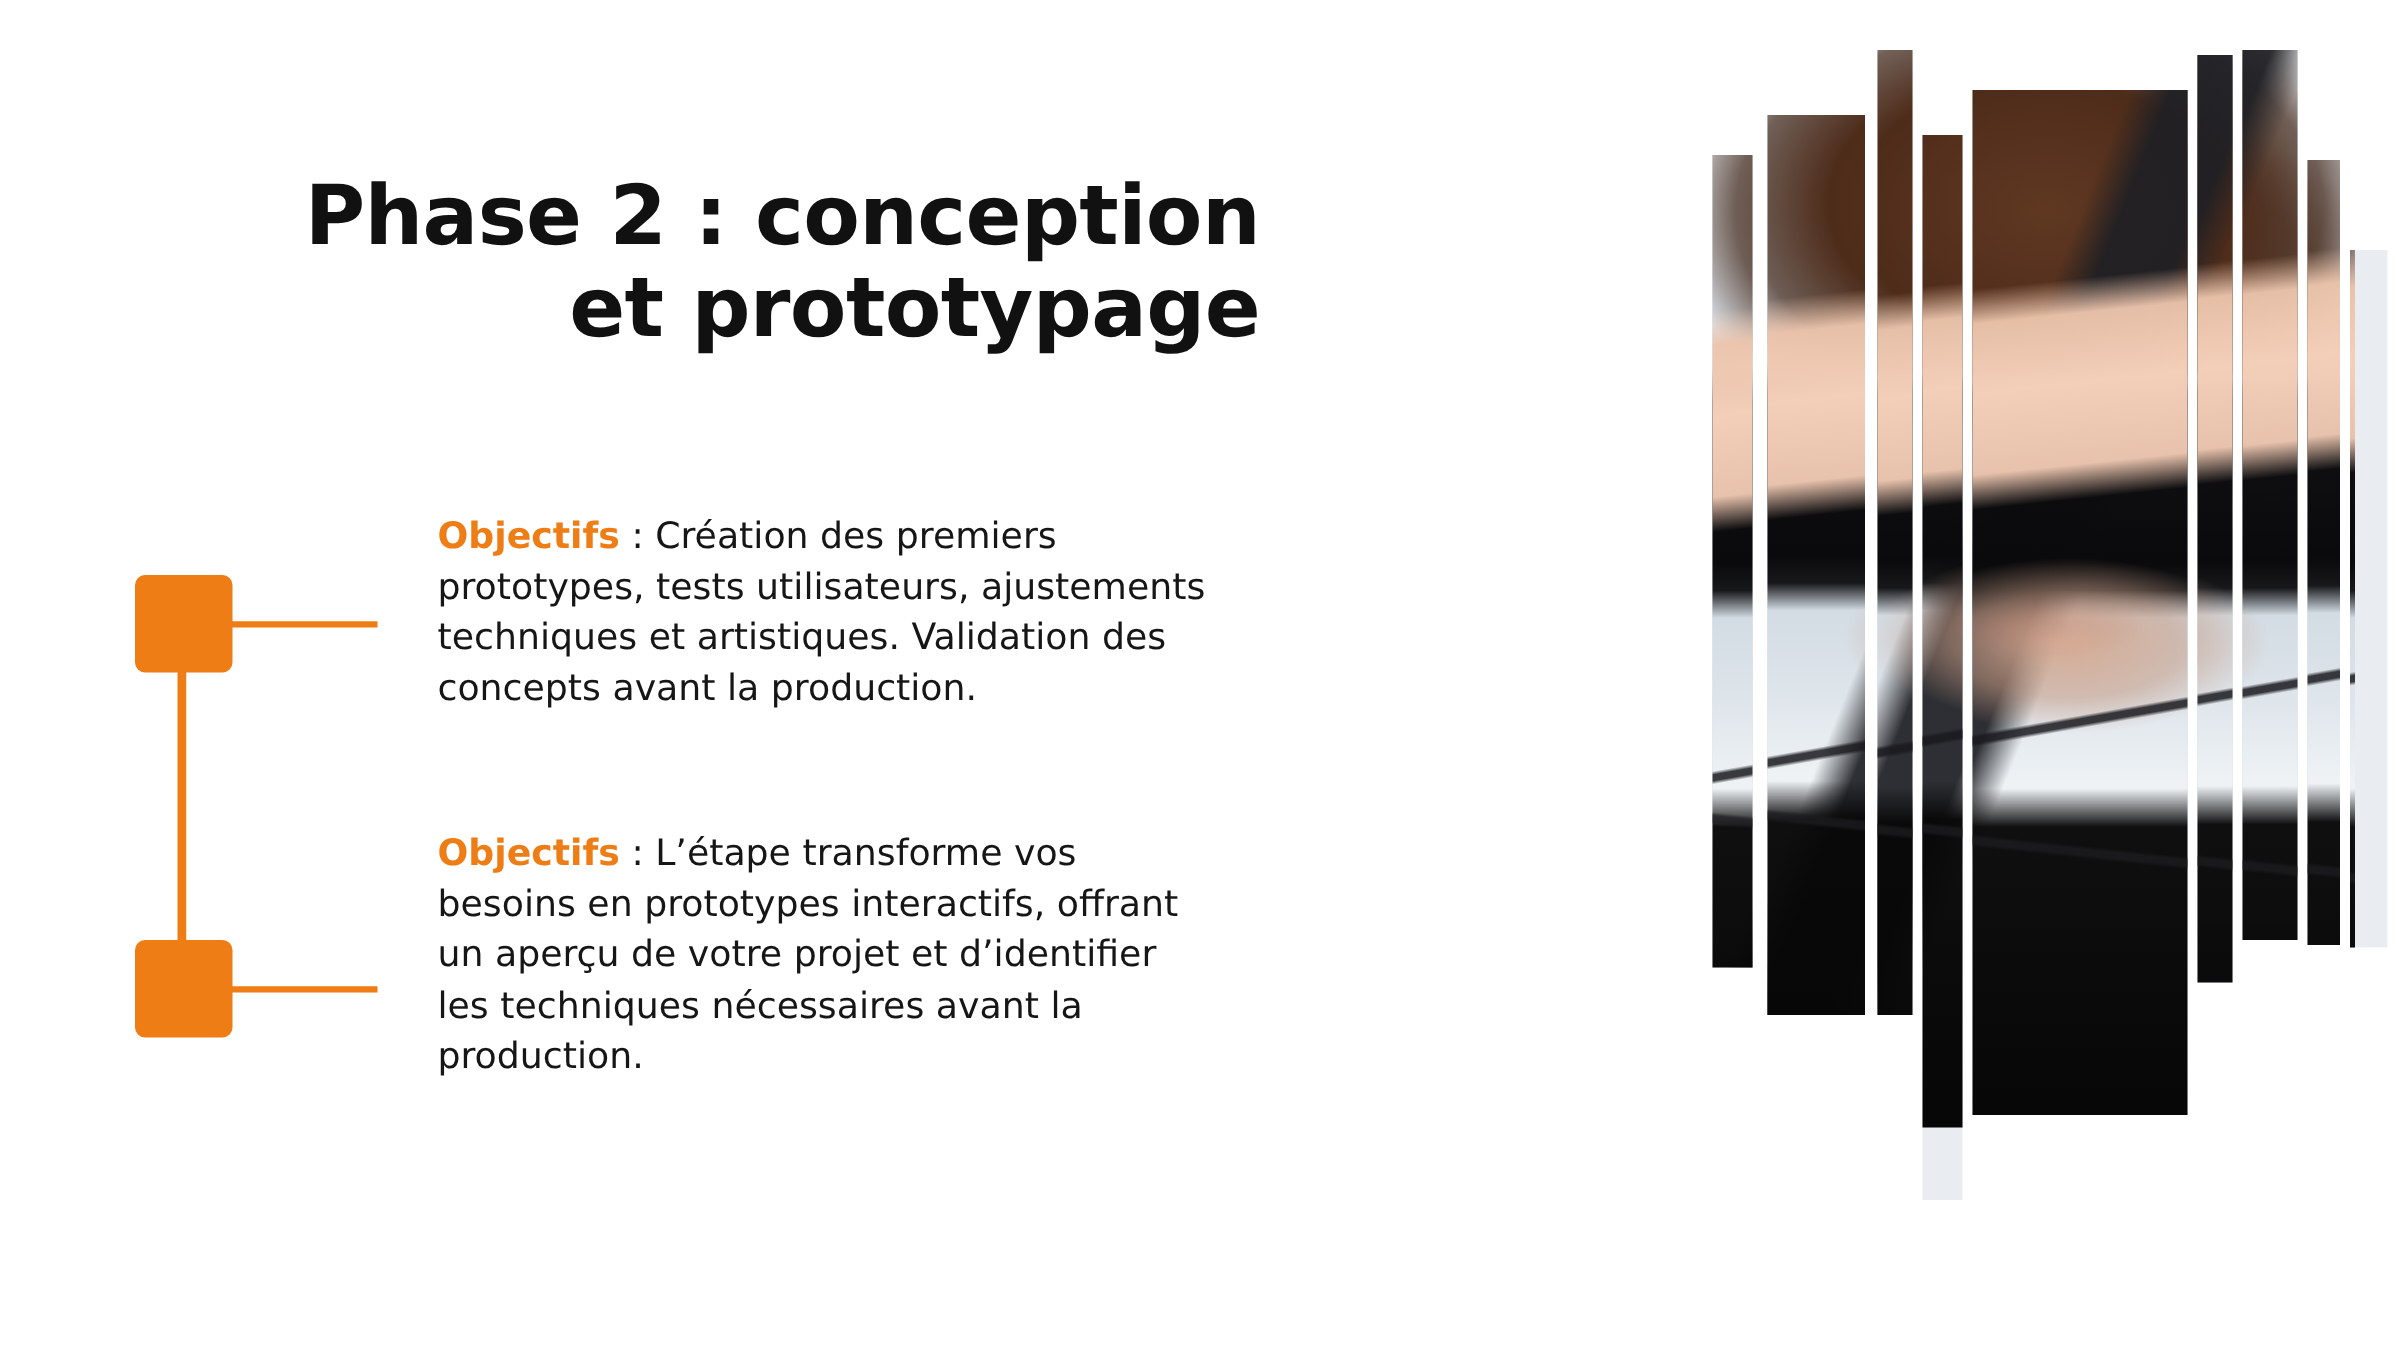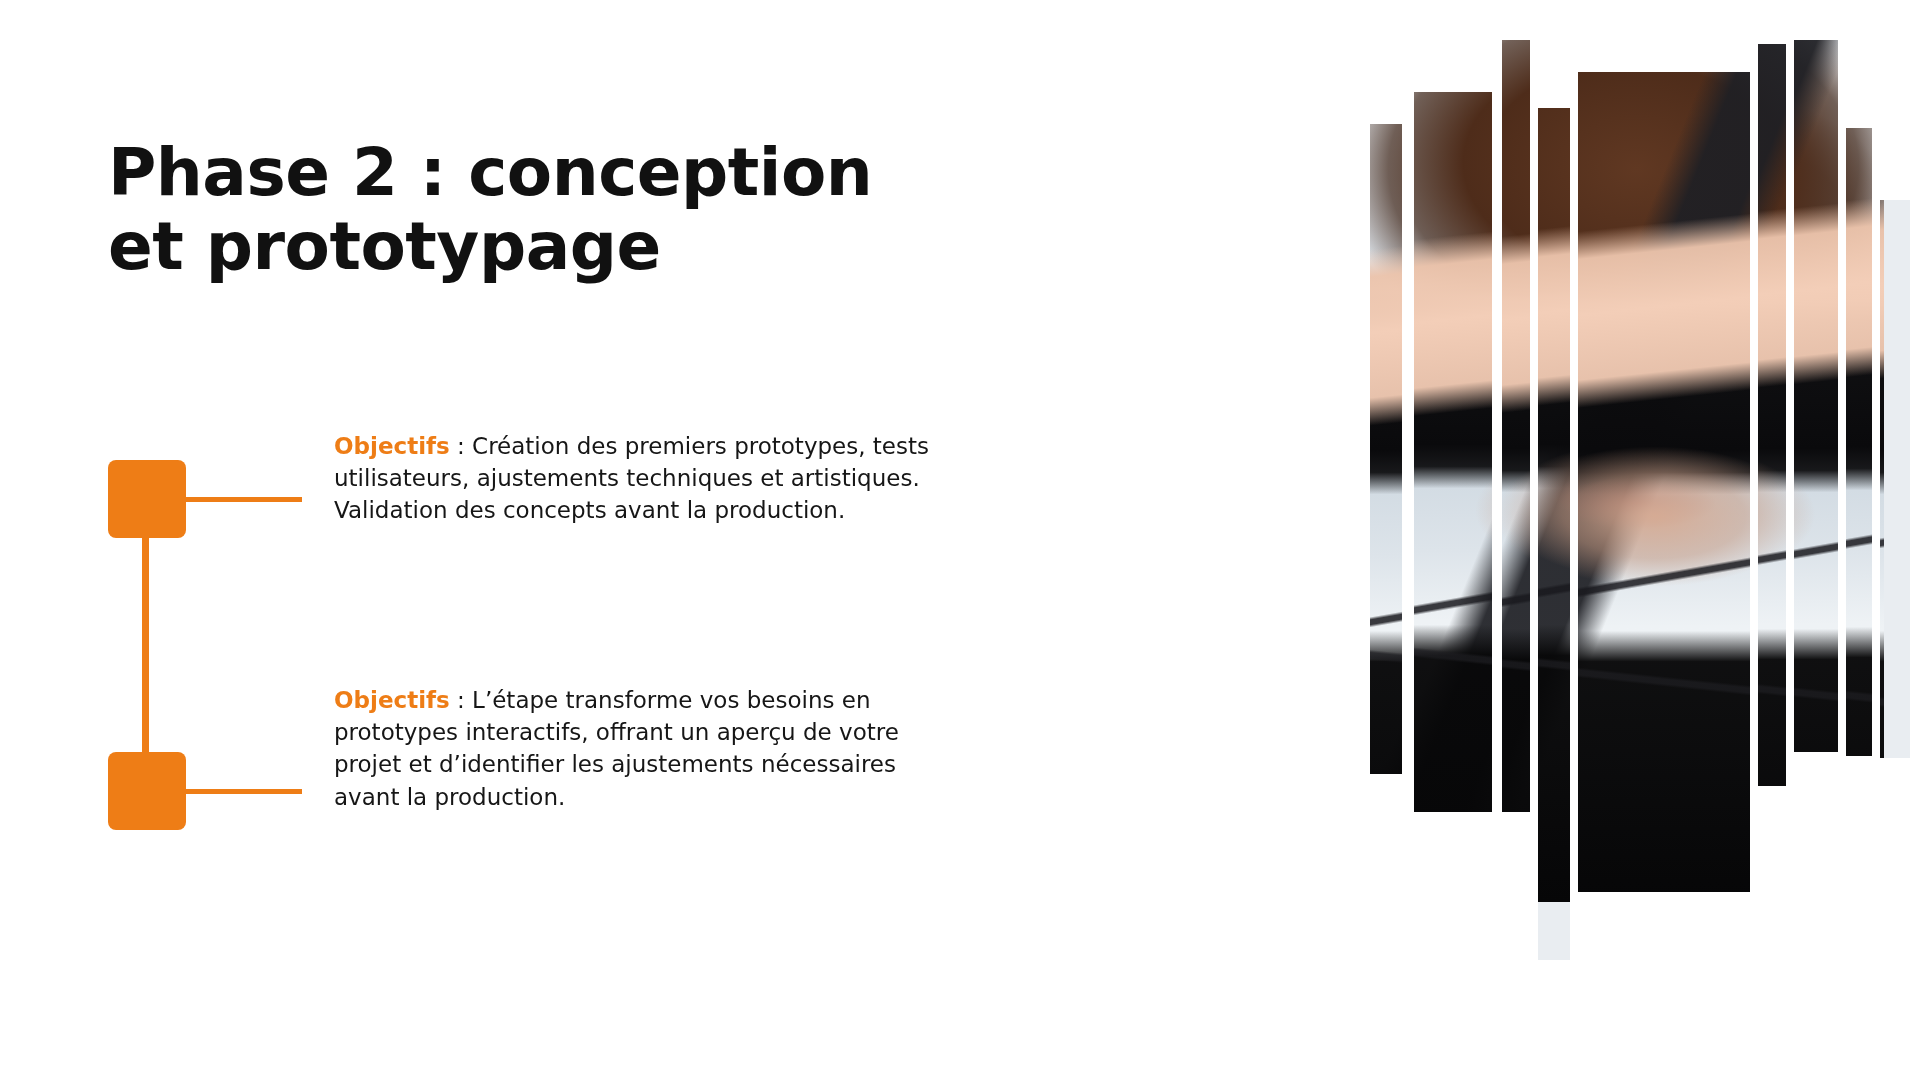--- a/index.html
+++ b/index.html
@@ -28,20 +28,21 @@
     left: 108px;
     top: 92px;
     width: 900px;
     font-family: "DejaVu Sans", "Liberation Sans", sans-serif;
     font-weight: 700;
     font-size: 66px;
     line-height: 1.12;
     letter-spacing: -0.5px;
     color: #111111;
     white-space: pre-line;
+    text-align: right;
   }
 
   
   #timeline {
     position: absolute;
     left: 0;
     top: 0;
     width: 400px;
     height: 1080px;
     pointer-events: none;
@@ -71,28 +72,27 @@
     height: 5px;
     width: 120px;
     background: #EE7D16;
   }
   #hconnector-1 { top: 497px; }
   #hconnector-2 { top: 789px; }
 
   
   .body-block {
     position: absolute;
-    left: 334px;
+    left: 350px;
     width: 620px;
     font-family: "DejaVu Sans", "Liberation Sans", sans-serif;
-    font-size: 23px;
+    font-size: 29px;
     line-height: 1.40;
     color: #161616;
     font-weight: 400;
-    margin-top: 22px;
   }
   #block-objectifs { top: 408px; }
   #block-avantages { top: 662px; }
 
   .lead {
     color: #EE7D16;
     font-weight: 700;
   }
 
   
@@ -159,21 +159,21 @@
     <div class="hconnector" id="hconnector-1"></div>
     <div class="marker" id="marker-2"></div>
     <div class="hconnector" id="hconnector-2"></div>
   </div>
 
   <div class="body-block" id="block-objectifs">
     <span class="lead">Objectifs</span><span> : </span><span>Création des premiers prototypes, tests utilisateurs, ajustements techniques et artistiques. Validation des concepts avant la production.</span>
   </div>
 
   <div class="body-block" id="block-avantages">
-    <span class="lead">Objectifs</span><span> : </span><span>L’étape transforme vos besoins en prototypes interactifs, offrant un aperçu de votre projet et d’identifier les ajustements nécessaires avant la production.</span>
+    <span class="lead">Objectifs</span><span> : </span><span>L’étape transforme vos besoins en prototypes interactifs, offrant un aperçu de votre projet et d’identifier les techniques nécessaires avant la production.</span>
   </div>
 
   <div id="collage">
       <div class="strip" style="left: 0px; top: 124px; width: 32px; height: 650px;">
         <div class="img photo" style="left: -18px; top: -96px;"></div>
       </div>
       <div class="strip" style="left: 44px; top: 92px; width: 78px; height: 720px;">
         <div class="img photo" style="left: -52px; top: -70px;"></div>
       </div>
       <div class="strip" style="left: 132px; top: 40px; width: 28px; height: 772px;">

